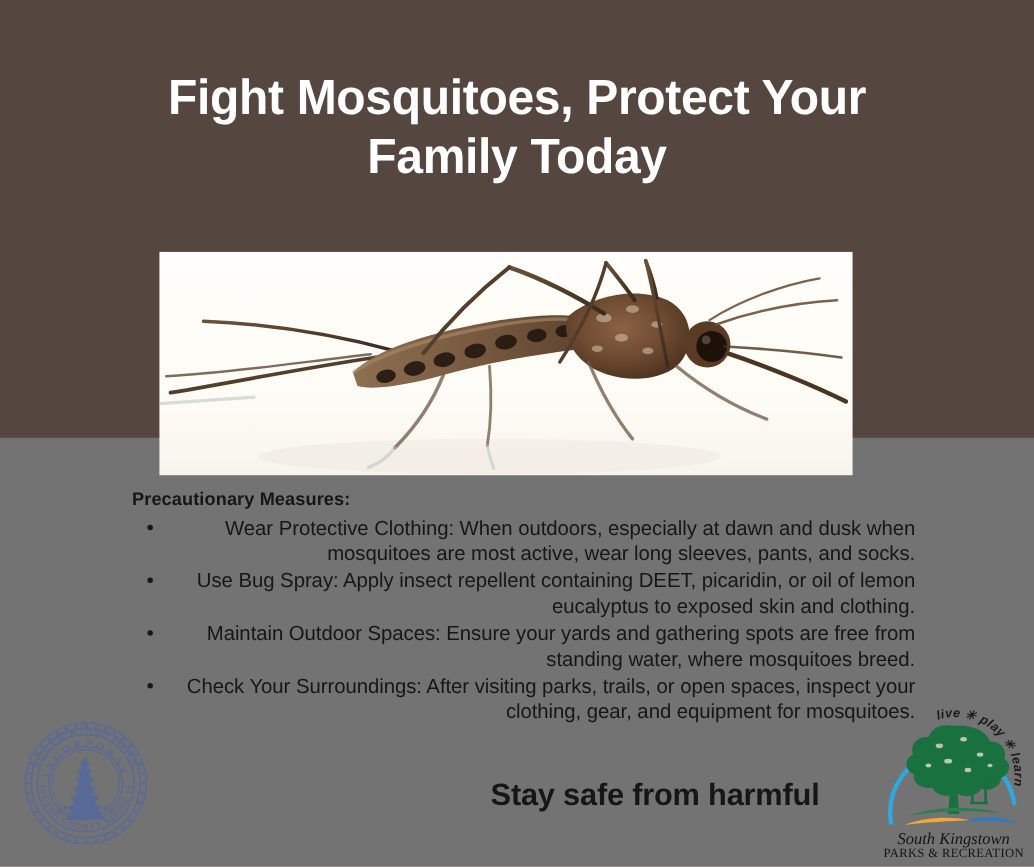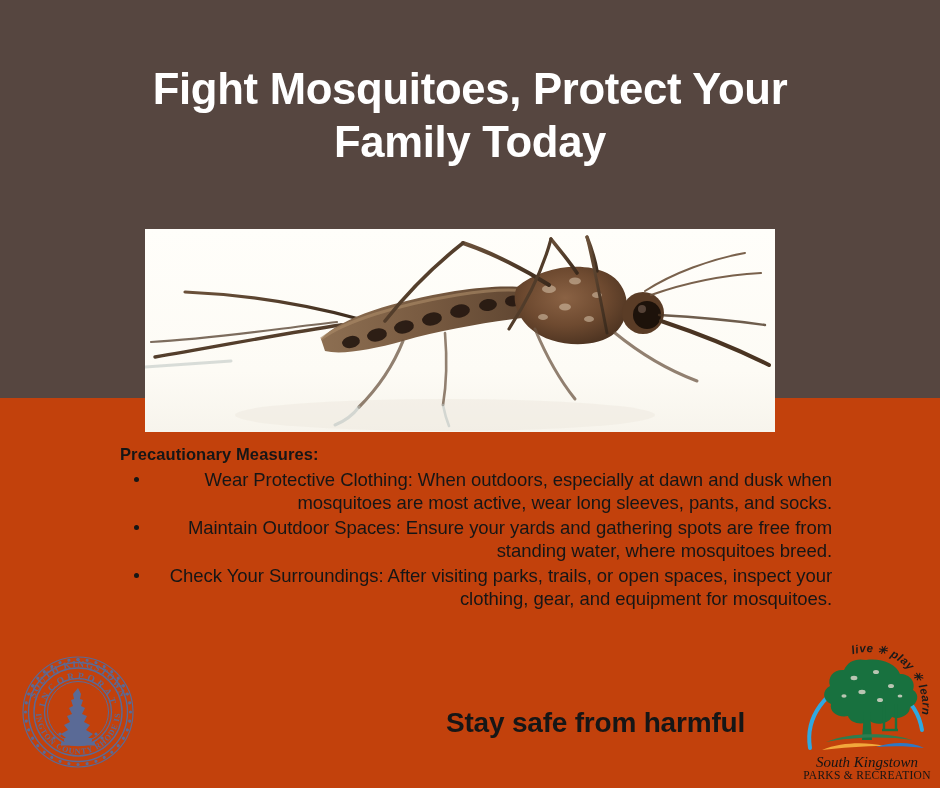--- a/index.html
+++ b/index.html
@@ -3,21 +3,21 @@
 <meta charset="utf-8">
 <title>Fight Mosquitoes Flyer</title>
 <style>
   html,body{margin:0;padding:0;}
   body{
     width:940px;height:788px;
     background:#d7d4c8;
     font-family:"Liberation Sans", sans-serif;
     overflow:hidden;position:relative;
   }
-  #poster{position:relative;width:940px;height:788px;overflow:hidden;background:#c2410c;}
+  #poster{position:relative;width:940px;height:788px;overflow:hidden;background:#737373;}
 
   
   .band-top{
     position:absolute;left:0;top:0;width:940px;height:398px;
     background:#564640;
   }
 
   
   .title{
     position:absolute;left:70px;top:62px;width:800px;
@@ -186,20 +186,21 @@
           <path d="M0 138 C 30 136, 60 134, 86 132" stroke-width="3"></path>
         </g>
       </svg>
     </div>
   </div>
 
   <div class="content">
     <p class="measures-heading">Precautionary Measures:</p>
     <ul class="measures">
       <li>Wear Protective Clothing: When outdoors, especially at dawn and dusk when mosquitoes are most active, wear long sleeves, pants, and socks.</li>
+      <li>Use Bug Spray: Apply insect repellent containing DEET, picaridin, or oil of lemon eucalyptus to exposed skin and clothing.</li>
       <li>Maintain Outdoor Spaces: Ensure your yards and gathering spots are free from standing water, where mosquitoes breed.</li>
       <li>Check Your Surroundings: After visiting parks, trails, or open spaces, inspect your clothing, gear, and equipment for mosquitoes.</li>
     </ul>
   </div>
 
   <div class="tagline">
     <div>Stay safe from harmful</div>
   </div>
 
   <div class="seal">

